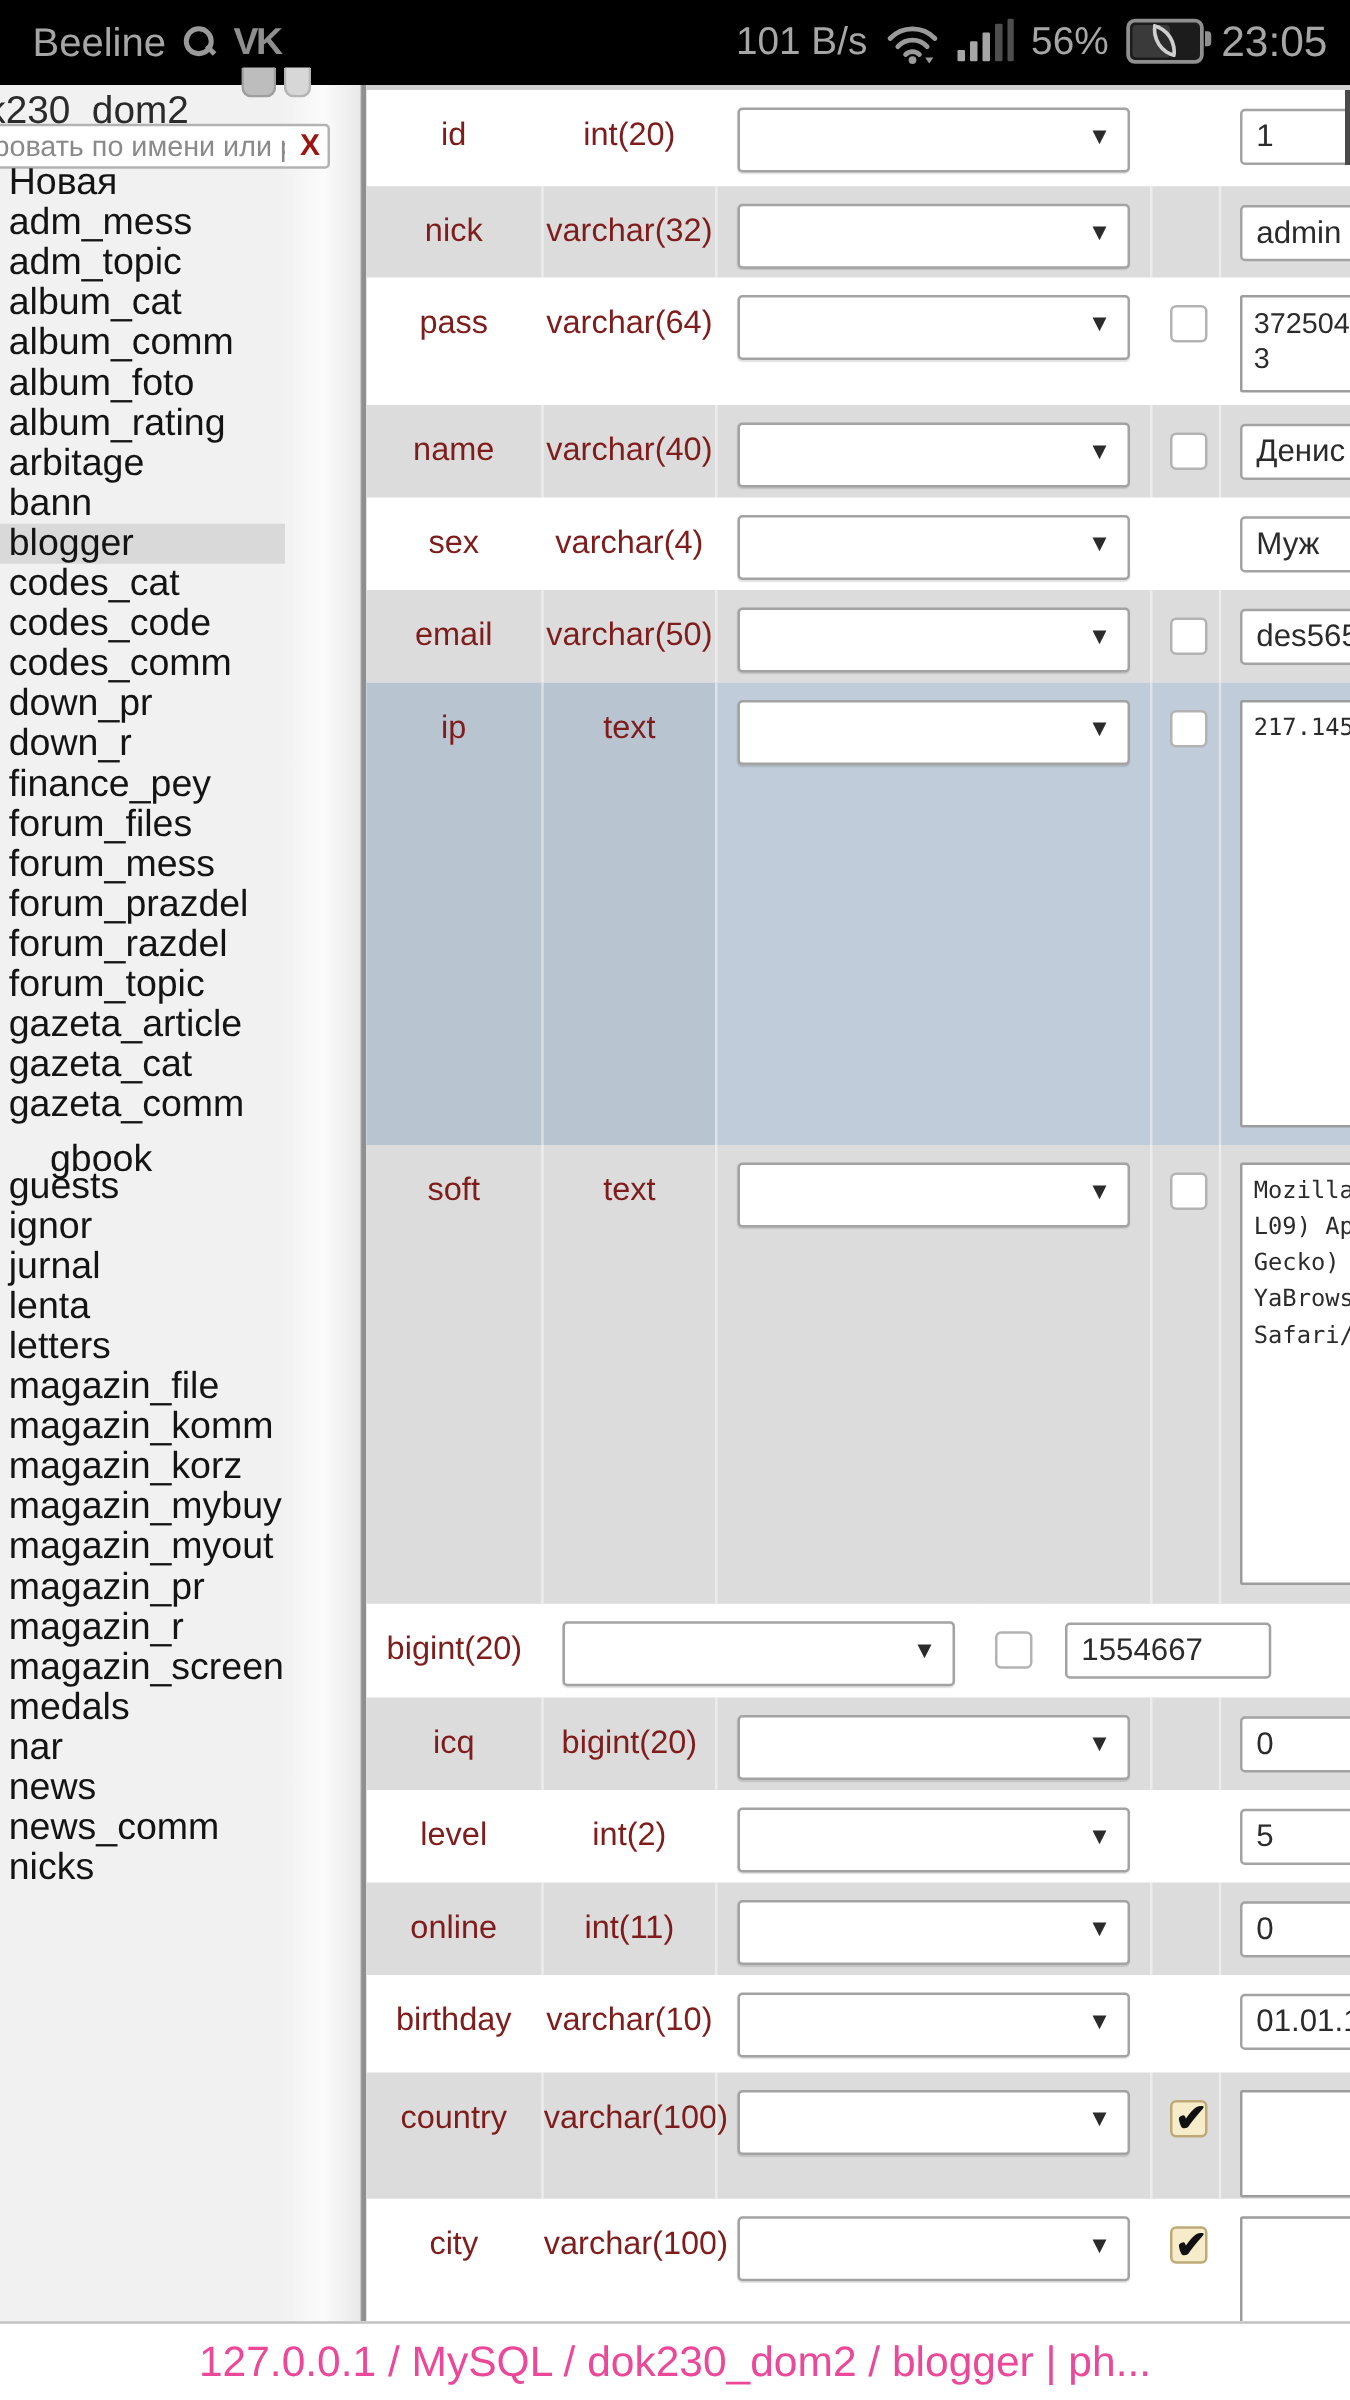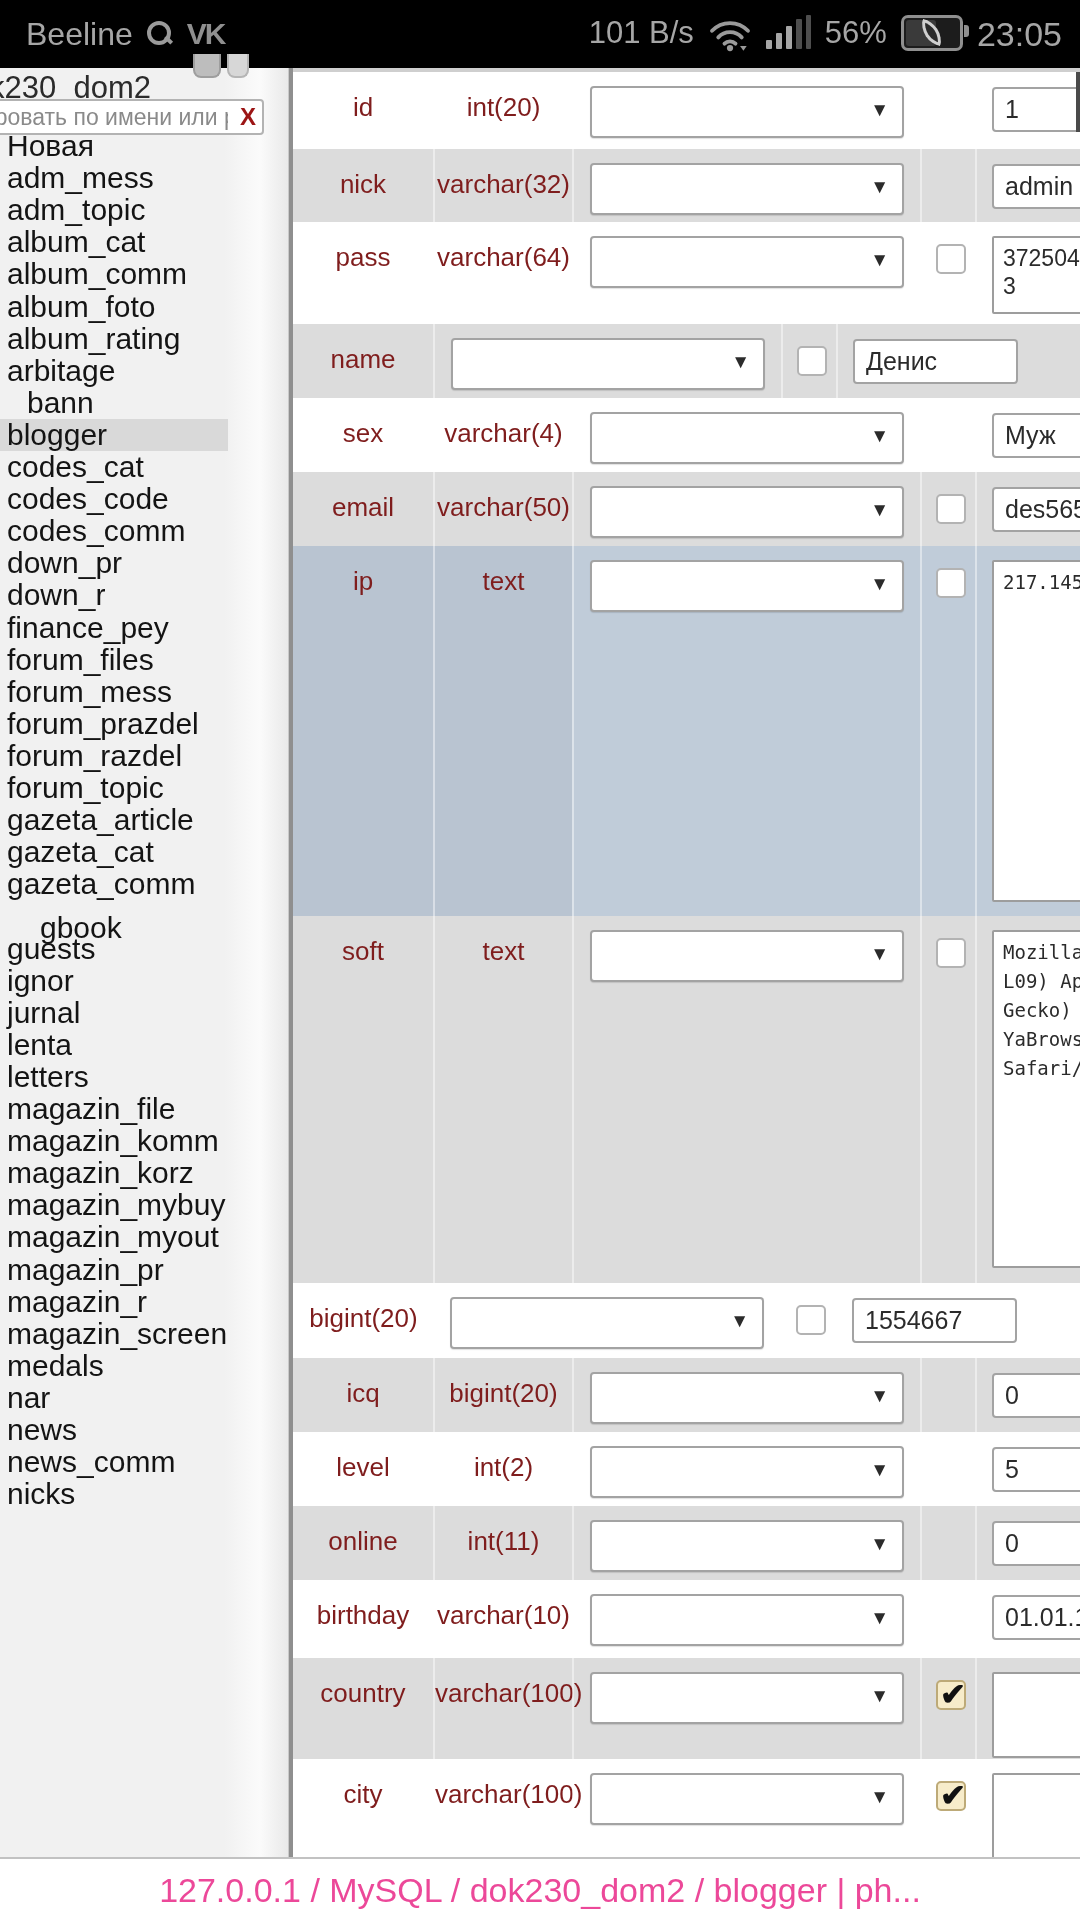--- a/index.html
+++ b/index.html
@@ -131,21 +131,21 @@
   </div>
   <div id="tables" class="abs">
       <div class="titem" style="top: 0px;">Новая</div>
       <div class="titem" style="top: 32.1px;">adm_mess</div>
       <div class="titem" style="top: 64.2px;">adm_topic</div>
       <div class="titem" style="top: 96.3px;">album_cat</div>
       <div class="titem" style="top: 128.4px;">album_comm</div>
       <div class="titem" style="top: 160.5px;">album_foto</div>
       <div class="titem" style="top: 192.6px;">album_rating</div>
       <div class="titem" style="top: 224.7px;">arbitage</div>
-      <div class="titem" style="top: 256.8px; margin-left: 20px;">bann</div>
+      <div class="titem" style="top: 256.8px;">bann</div>
       <div class="titem sel" style="top: 288.9px;">blogger</div>
       <div class="titem" style="top: 321px;">codes_cat</div>
       <div class="titem" style="top: 353.1px;">codes_code</div>
       <div class="titem" style="top: 385.2px;">codes_comm</div>
       <div class="titem" style="top: 417.3px;">down_pr</div>
       <div class="titem" style="top: 449.4px;">down_r</div>
       <div class="titem" style="top: 481.5px;">finance_pey</div>
       <div class="titem" style="top: 513.6px;">forum_files</div>
       <div class="titem" style="top: 545.7px;">forum_mess</div>
       <div class="titem" style="top: 577.8px;">forum_prazdel</div>
@@ -219,20 +219,21 @@
     <div class="cell c-null">
           <span class="checkbox"></span>
         </div>
     <div class="cell c-val">
           <textarea class="varea" style="height: 78px;">37250459
 3</textarea>
         </div>
   </div>
       <div class="row g hasnull" style="height: 74px;">
     <div class="cell c-field"><span class="flabel">name</span></div>
+    <div class="cell c-type"><span class="tlabel">varchar(40)</span></div>
     <div class="cell c-func">
       <div class="selectbox">
         <span class="caret">▼</span>
       </div>
     </div>
     <div class="cell c-null">
           <span class="checkbox"></span>
         </div>
     <div class="cell c-val">
           <input class="vinput" type="text" value="Денис" style="">

